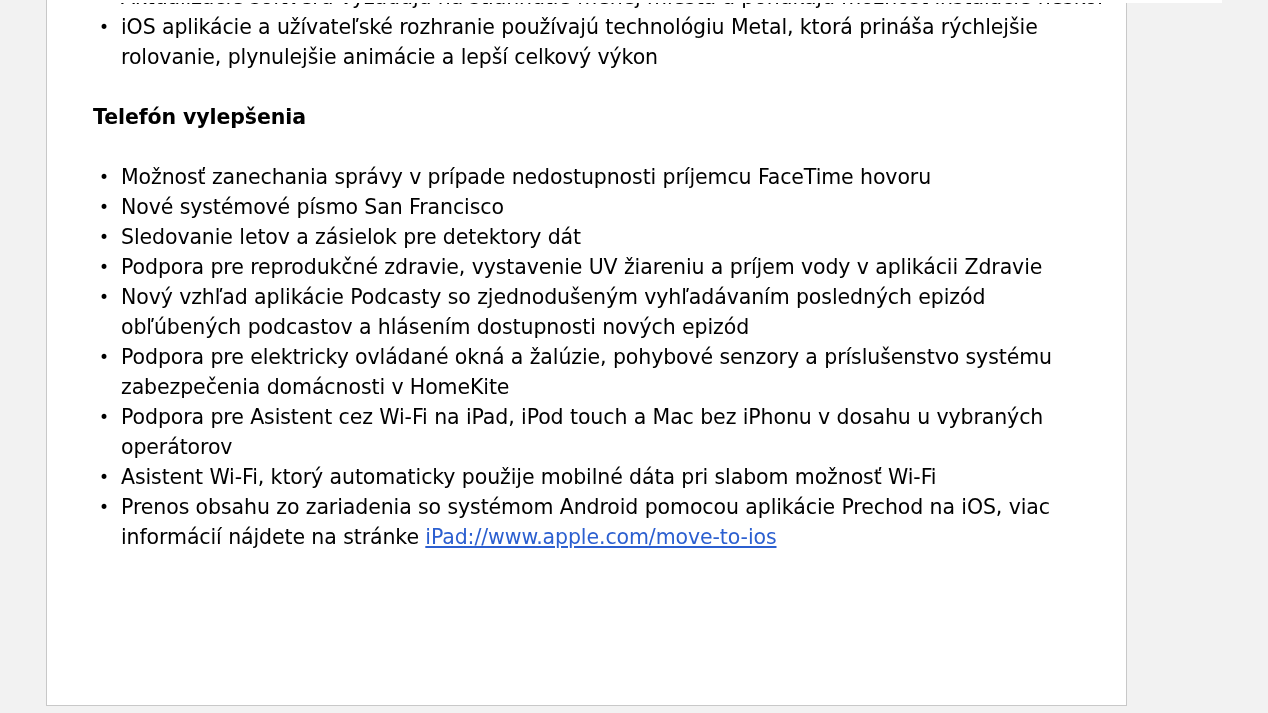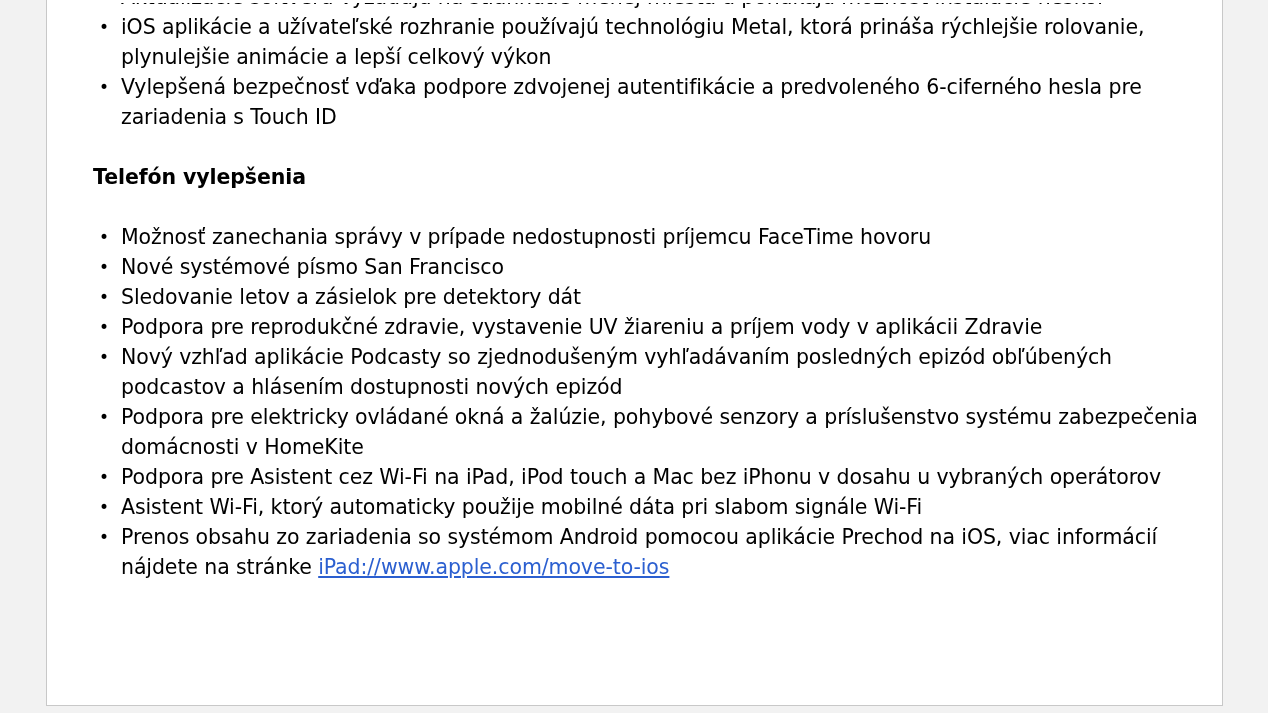--- a/index.html
+++ b/index.html
@@ -18,21 +18,21 @@
     left: 0;
     top: 0;
     width: 1268px;
     height: 713px;
     background: #f2f2f2;
   }
   .doc-panel {
     position: absolute;
     left: 46px;
     top: 0px;
-    width: 1177px;
+    width: 1081px;
     height: 706px;
     background: #ffffff;
     border-left: 1px solid #c8c8c8;
     border-right: 1px solid #c8c8c8;
     border-bottom: 1px solid #c8c8c8;
     box-sizing: border-box;
     overflow: hidden;
   }
   .doc-inner {
     position: absolute;
@@ -115,38 +115,37 @@
   <div class="left-gutter"></div>
   <div class="right-gutter"></div>
   <div class="bottom-gutter"></div>
 
   <div class="doc-panel">
     <div class="doc-inner">
 
       <ul class="bullets">
         <li>Aktualizácie softvéru vyžadujú na stiahnutie menej miesta a ponúkajú možnosť inštalácie neskôr</li>
         <li>iOS aplikácie a užívateľské rozhranie používajú technológiu Metal, ktorá prináša rýchlejšie rolovanie, plynulejšie animácie a lepší celkový výkon</li>
-        <li>Vylepšená bezpečnosť vďaka podpore zdvojenej autentifikácie a predvoleného 6-ciferného hesla pre zariadenia s Touch ID</li>
       </ul>
 
       <div class="spacer-lg"></div>
 
       <div class="section-heading">Telefón vylepšenia</div>
 
       <div class="spacer-sm"></div>
 
       <ul class="bullets">
         <li>Možnosť zanechania správy v prípade nedostupnosti príjemcu FaceTime hovoru</li>
         <li>Nové systémové písmo San Francisco</li>
         <li>Sledovanie letov a zásielok pre detektory dát</li>
         <li>Podpora pre reprodukčné zdravie, vystavenie UV žiareniu a príjem vody v aplikácii Zdravie</li>
         <li>Nový vzhľad aplikácie Podcasty so zjednodušeným vyhľadávaním posledných epizód obľúbených podcastov a hlásením dostupnosti nových epizód</li>
         <li>Podpora pre elektricky ovládané okná a žalúzie, pohybové senzory a príslušenstvo systému zabezpečenia domácnosti v HomeKite</li>
         <li>Podpora pre Asistent cez Wi-Fi na iPad, iPod touch a Mac bez iPhonu v dosahu u vybraných operátorov</li>
-        <li>Asistent Wi-Fi, ktorý automaticky použije mobilné dáta pri slabom signále Wi-Fi</li>
+        <li>Asistent Wi-Fi, ktorý automaticky použije mobilné dáta pri slabom možnosť Wi-Fi</li>
         <li><span>Prenos obsahu zo zariadenia so systémom Android pomocou aplikácie Prechod na iOS, viac informácií nájdete na stránke </span><a class="doclink" href="#">iPad://www.apple.com/move-to-ios</a></li>
       </ul>
 
     </div>
   </div>
 
   <div class="top-clip"></div>
 </div>
 
 </body></html>

